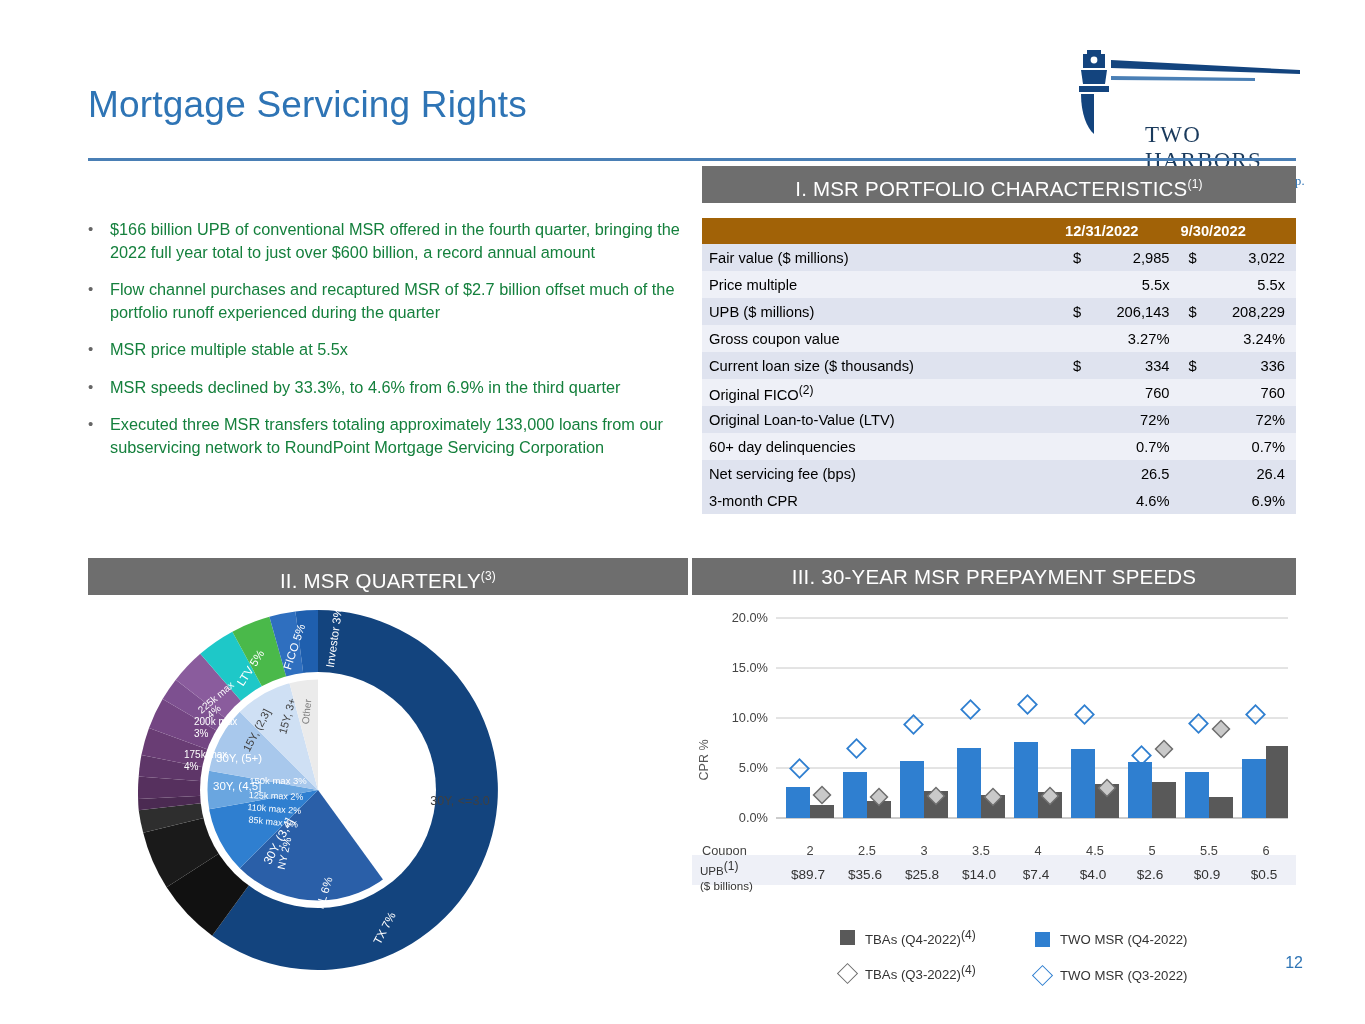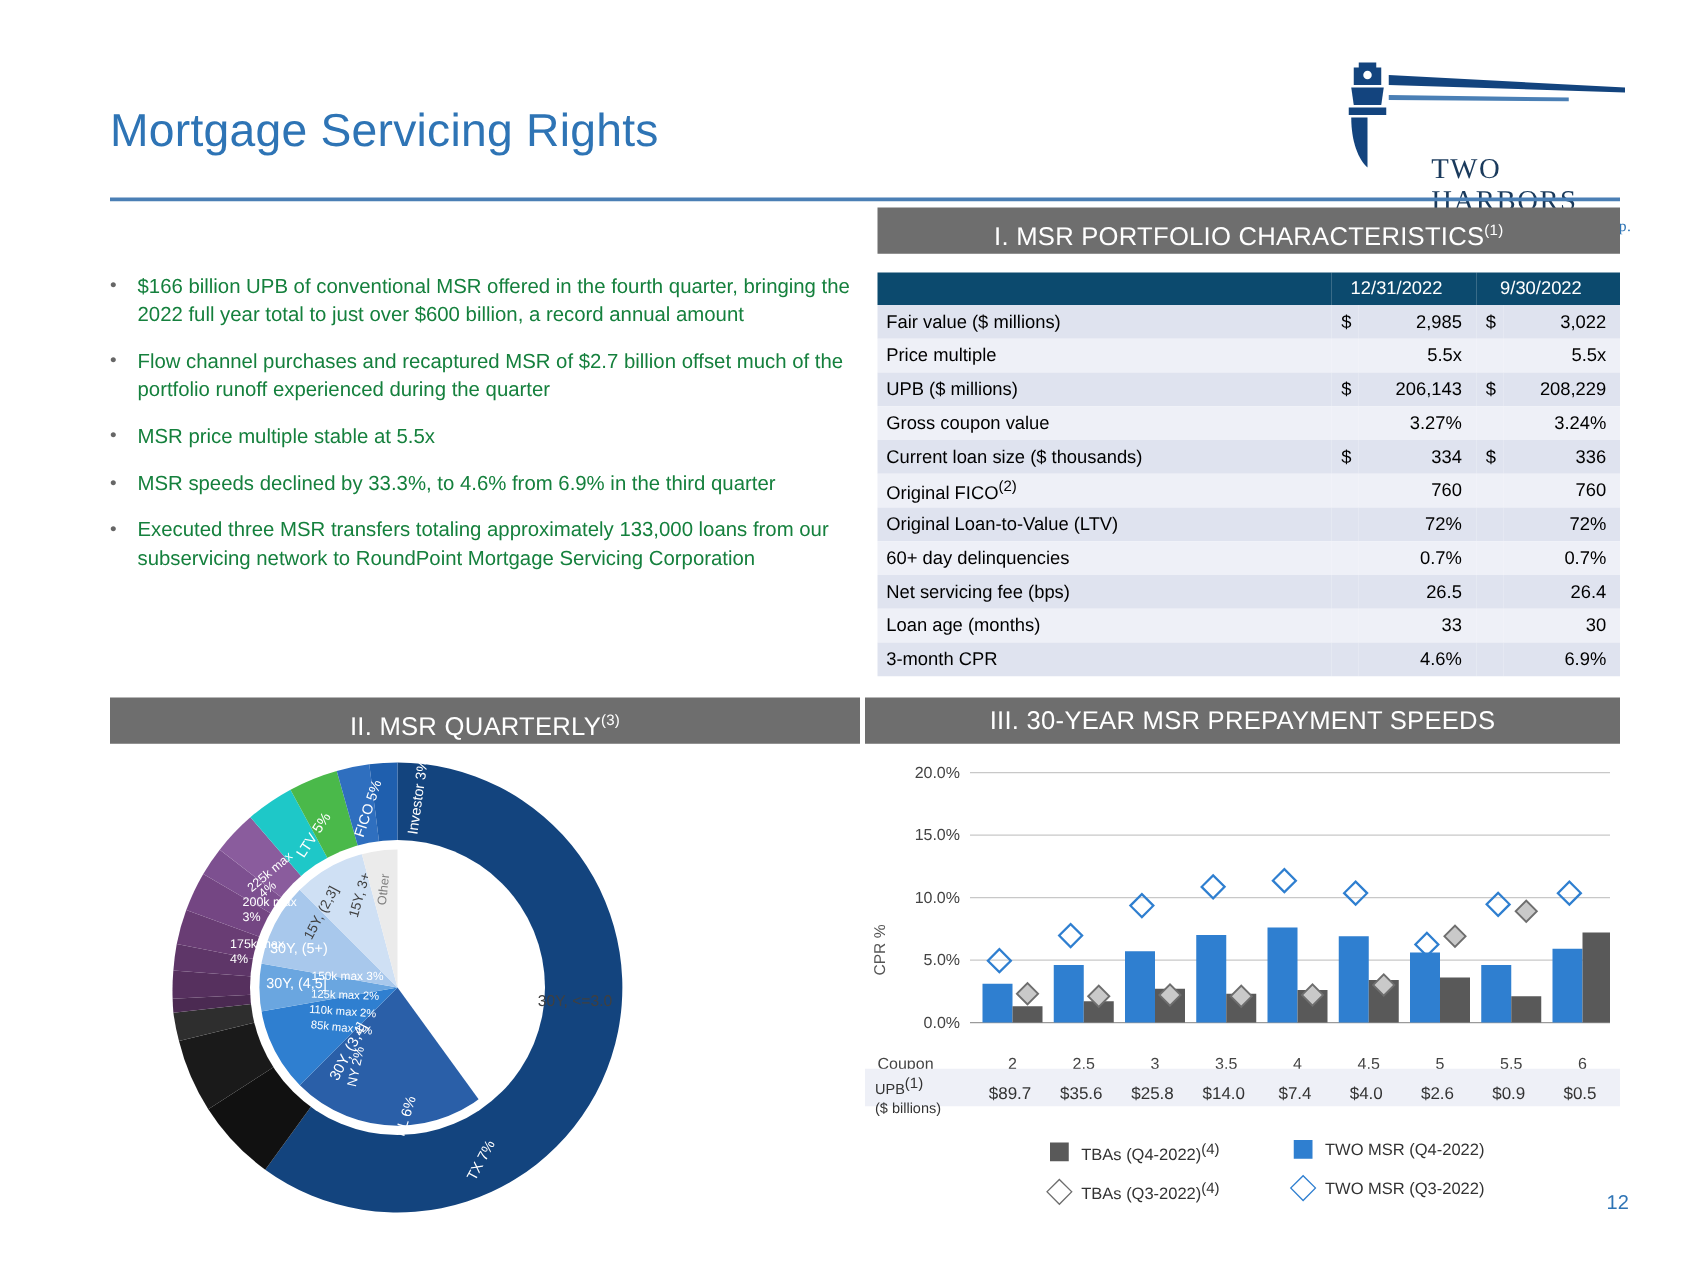--- a/index.html
+++ b/index.html
@@ -36,38 +36,38 @@
   .bullet { display: flex; margin-bottom: 15px; }
   .bullet .dot { width: 22px; flex: 0 0 22px; color: #666; font-size: 15px; line-height: 22px; }
   .bullet .txt { font-size: 16.3px; color: #15803d; line-height: 22.5px; }
 
   
   .tbl { position: absolute; left: 702px; top: 218px; width: 594px; border-collapse: collapse; }
   .tbl td, .tbl th { font-size: 14.7px; color: #000000; padding: 0; height: 27px; }
   .tbl .lbl { padding-left: 7px; text-align: left; font-weight: normal; }
   .tbl .cur { width: 14px; text-align: left; padding-left: 8px; }
   .tbl .val { text-align: right; padding-right: 11px; }
-  .tbl thead th { background: #0c4a6e; color: #fff; height: 26px; text-align: center; padding-right: 11px; font-weight: normal; }
+  .tbl thead th { background: #a16207; color: #fff; height: 26px; text-align: left; padding-right: 11px; font-weight: bold; }
   .row-a { background: #dfe3ef; }
   .row-b { background: #eef0f7; }
 
   
   .pie-wrap { position: absolute; left: 88px; top: 600px; width: 600px; height: 380px; }
 
   
   .chart { position: absolute; left: 692px; top: 600px; width: 604px; height: 400px; }
   .ylab { font-size: 12.5px; fill: #555; }
   .axis-txt { font-size: 12.8px; fill: #444; }
 
   .upbrow { position: absolute; left: 692px; top: 855px; width: 604px; height: 30px; background: #eef0f7; }
   .upbrow .c { position: absolute; font-size: 13.6px; color: #333; top: 12px; text-align: center; }
   .upb-lbl { position: absolute; left: 8px; top: 4px; font-size: 11.6px; color: #333; line-height: 15px; }
 
   .legend { position: absolute; left: 840px; top: 912px; font-size: 13.2px; color: #333; }
-  .lg-row { display: flex; align-items: flex-start; margin-bottom: 12px; }
+  .lg-row { display: flex; align-items: flex-end; margin-bottom: 12px; margin-top: 16px; }
   .lg-item { display: flex; align-items: center; width: 195px; }
   .sw-sq { width: 15px; height: 15px; margin-right: 10px; }
   .sw-dia { width: 15px; height: 15px; margin-right: 10px; transform: rotate(45deg); border: 1.6px solid #6e6e6e; box-sizing: border-box; }
   .sw-dia.blue { border-color: #2f7fd0; }
 
   .pagenum { position: absolute; right: 62px; bottom: 52px; font-size: 16px; color: #2e74b5; }
 </style>
 </head>
 <body>
 
@@ -186,27 +186,20 @@
         <td class="val">0.7%</td>
         <td class="cur"></td>
         <td class="val">0.7%</td>
       </tr>
       <tr class="row-a">
         <td class="lbl">Net servicing fee (bps)</td>
         <td class="cur"></td>
         <td class="val">26.5</td>
         <td class="cur"></td>
         <td class="val">26.4</td>
-      </tr>
-      <tr class="row-b">
-        <td class="lbl">Loan age (months)</td>
-        <td class="cur"></td>
-        <td class="val">33</td>
-        <td class="cur"></td>
-        <td class="val">30</td>
       </tr>
       <tr class="row-a">
         <td class="lbl">3-month CPR</td>
         <td class="cur"></td>
         <td class="val">4.6%</td>
         <td class="cur"></td>
         <td class="val">6.9%</td>
       </tr>
     </tbody>
   </table>

